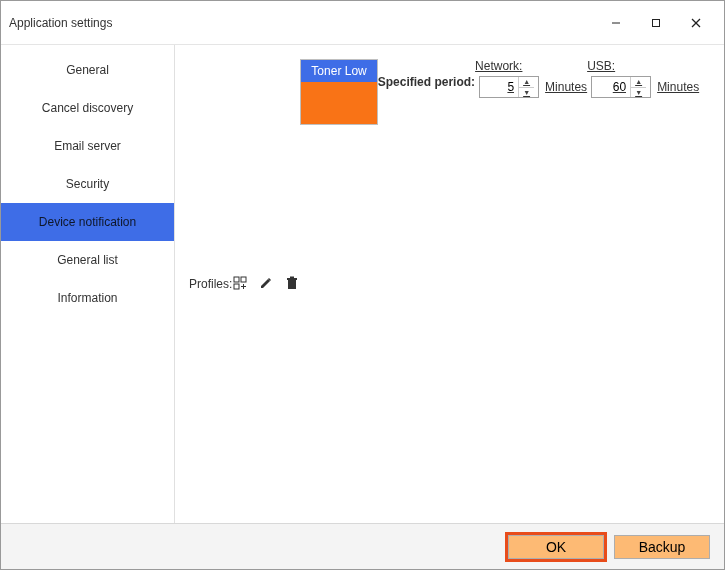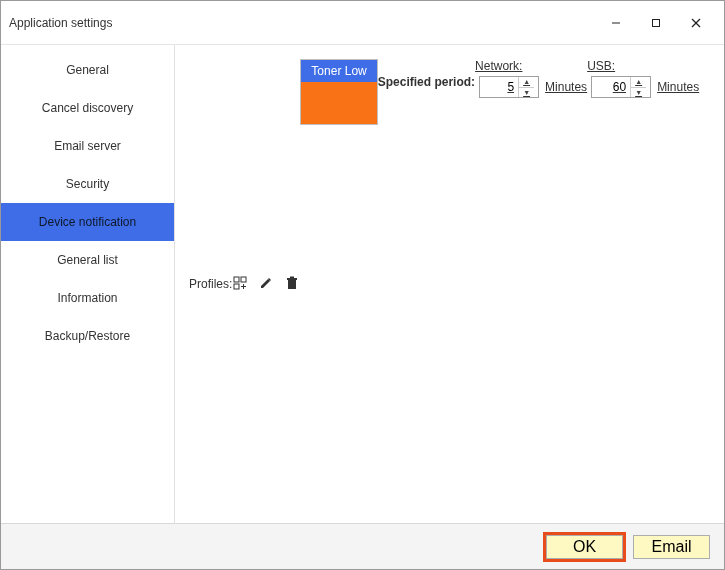--- a/index.html
+++ b/index.html
@@ -103,24 +103,24 @@
   .spin-btn:first-child { border-bottom: 1px solid #ccc; }
   .unit { font-size: 12px; color: #333; }
   .footer {
     height: 46px;
     border-top: 1px solid #d8d8d8;
     background: #f4f4f4;
     display: flex; align-items: center; justify-content: flex-end;
     padding: 0 14px; gap: 10px;
   }
   .btn {
-    width: 77px; height: 24px;
+    width: 96px; height: 24px;
     border: 1px solid #adadad;
-    background: #fef9c3;
-    font-size: 16px;
+    background: #fdba74;
+    font-size: 14px;
     display: flex; align-items: center; justify-content: center;
     cursor: pointer;
   }
   .btn-highlight {
     outline: 3px solid #E84C1A;
     outline-offset: 0px;
   }
 </style>
 </head>
 <body>
@@ -151,21 +151,20 @@
 
   <div class="body">
     <div class="sidebar">
       <div class="sidebar-item"><span>General</span></div>
       <div class="sidebar-item"><span>Cancel discovery</span></div>
       <div class="sidebar-item"><span>Email server</span></div>
       <div class="sidebar-item"><span>Security</span></div>
       <div class="sidebar-item active"><span>Device notification</span></div>
       <div class="sidebar-item"><span>General list</span></div>
       <div class="sidebar-item"><span>Information</span></div>
-      <div class="sidebar-item"><span>Backup/Restore</span></div>
     </div>
 
     <div class="main">
       <div class="profiles-header">
         <div class="profiles-label">Profiles:</div>
         <div class="profiles-actions">
           <div class="icon-btn">
             <span>
               <svg width="14" height="14" viewBox="0 0 14 14">
                 <rect x="1" y="1" width="5" height="5" fill="none" stroke="#333" stroke-width="1"></rect>
@@ -241,17 +240,17 @@
       </div>
 
     </div>
   </div>
 
   <div class="footer">
     <div class="btn btn-highlight">
         <span>OK</span>
       </div>
     <div class="btn">
-        <span>Email</span>
+        <span>Backup</span>
       </div>
   </div>
 
 </div>
 
 </body></html>

